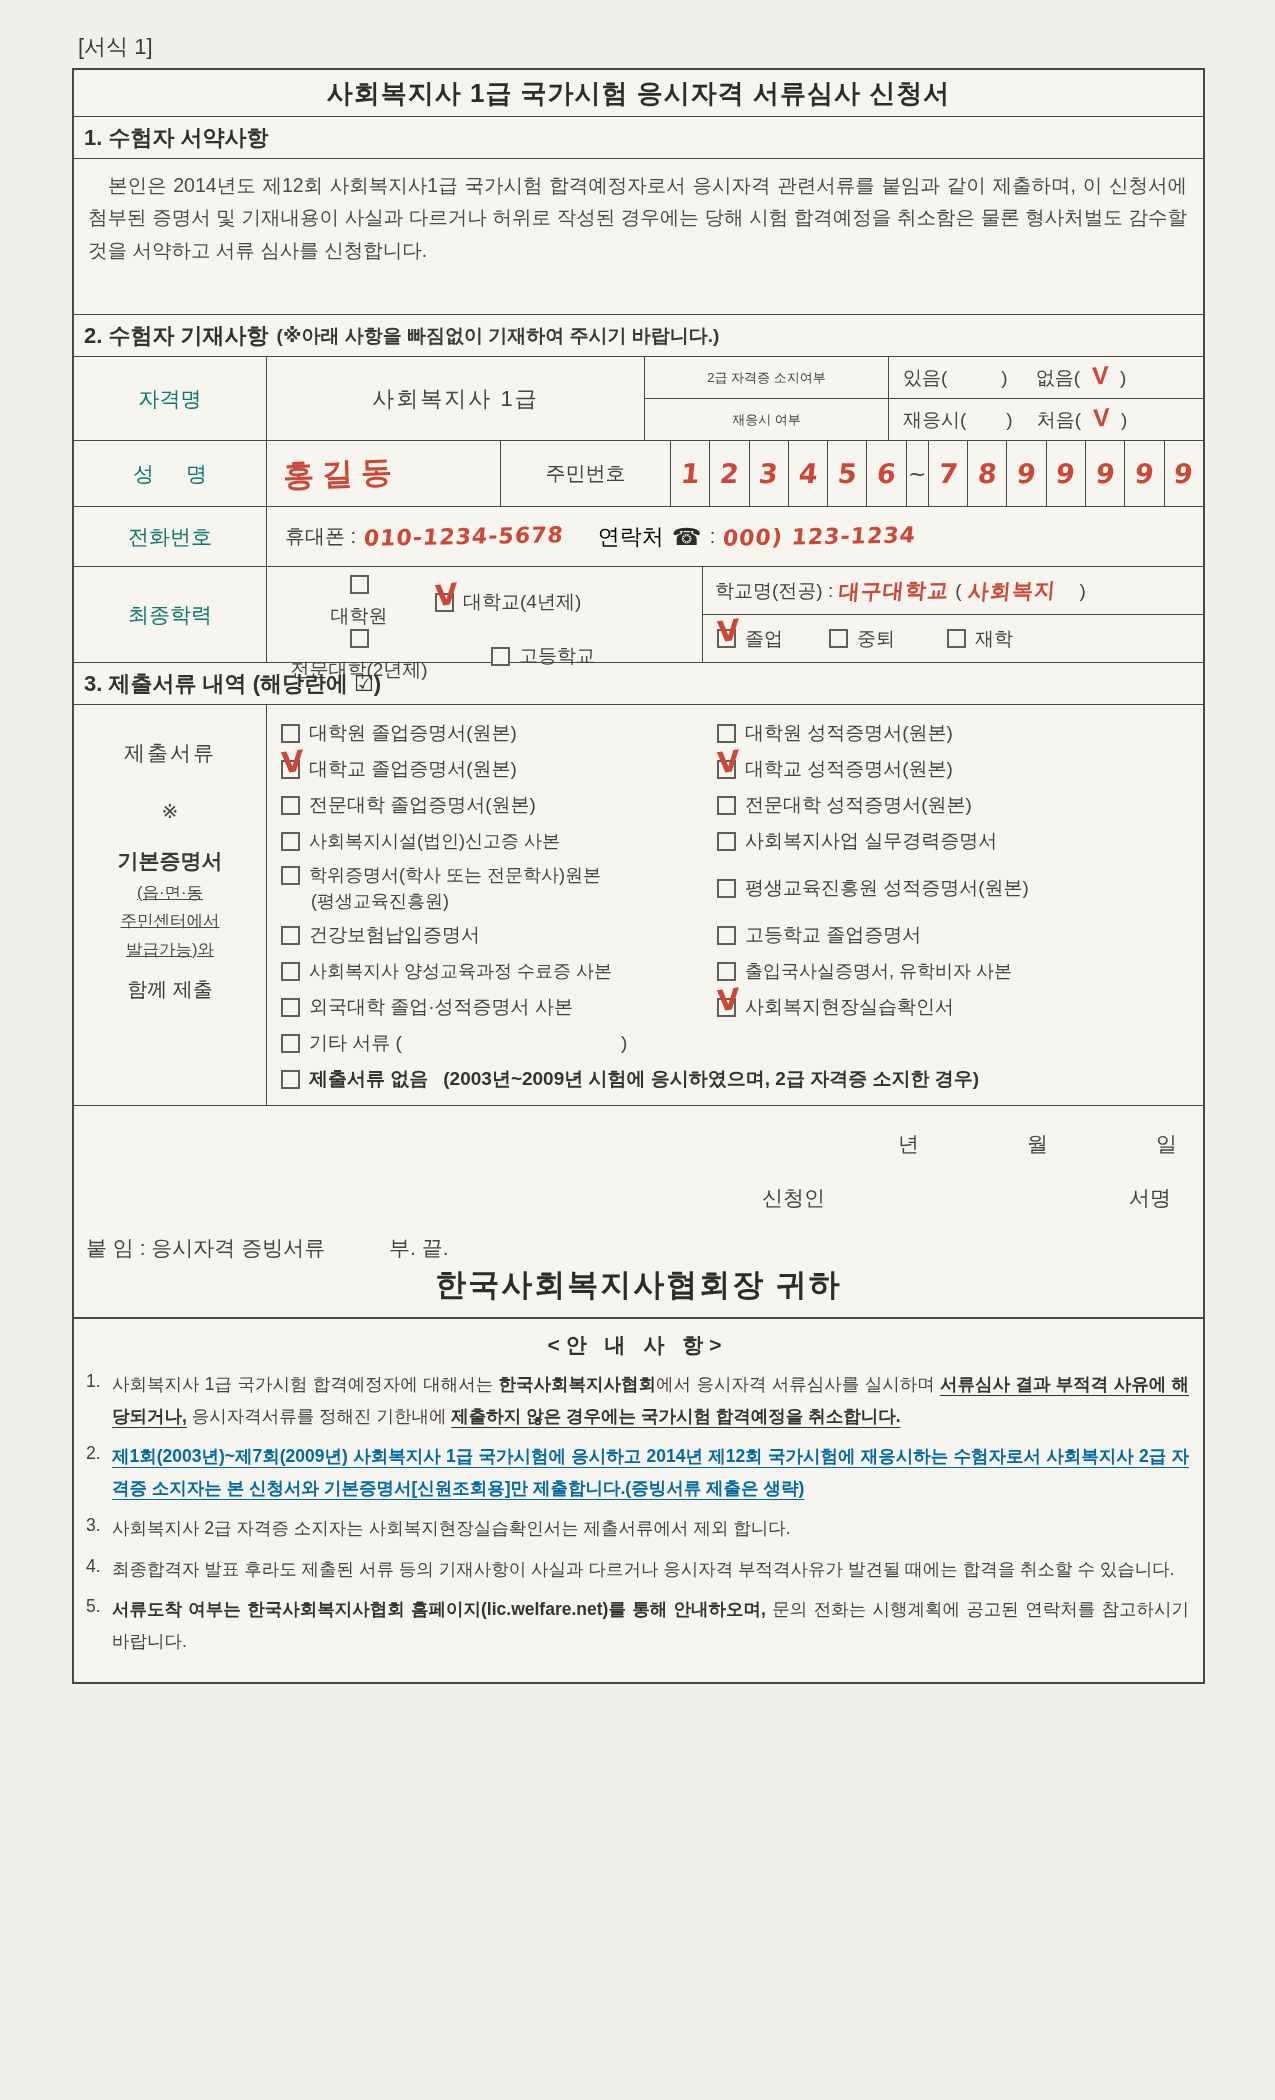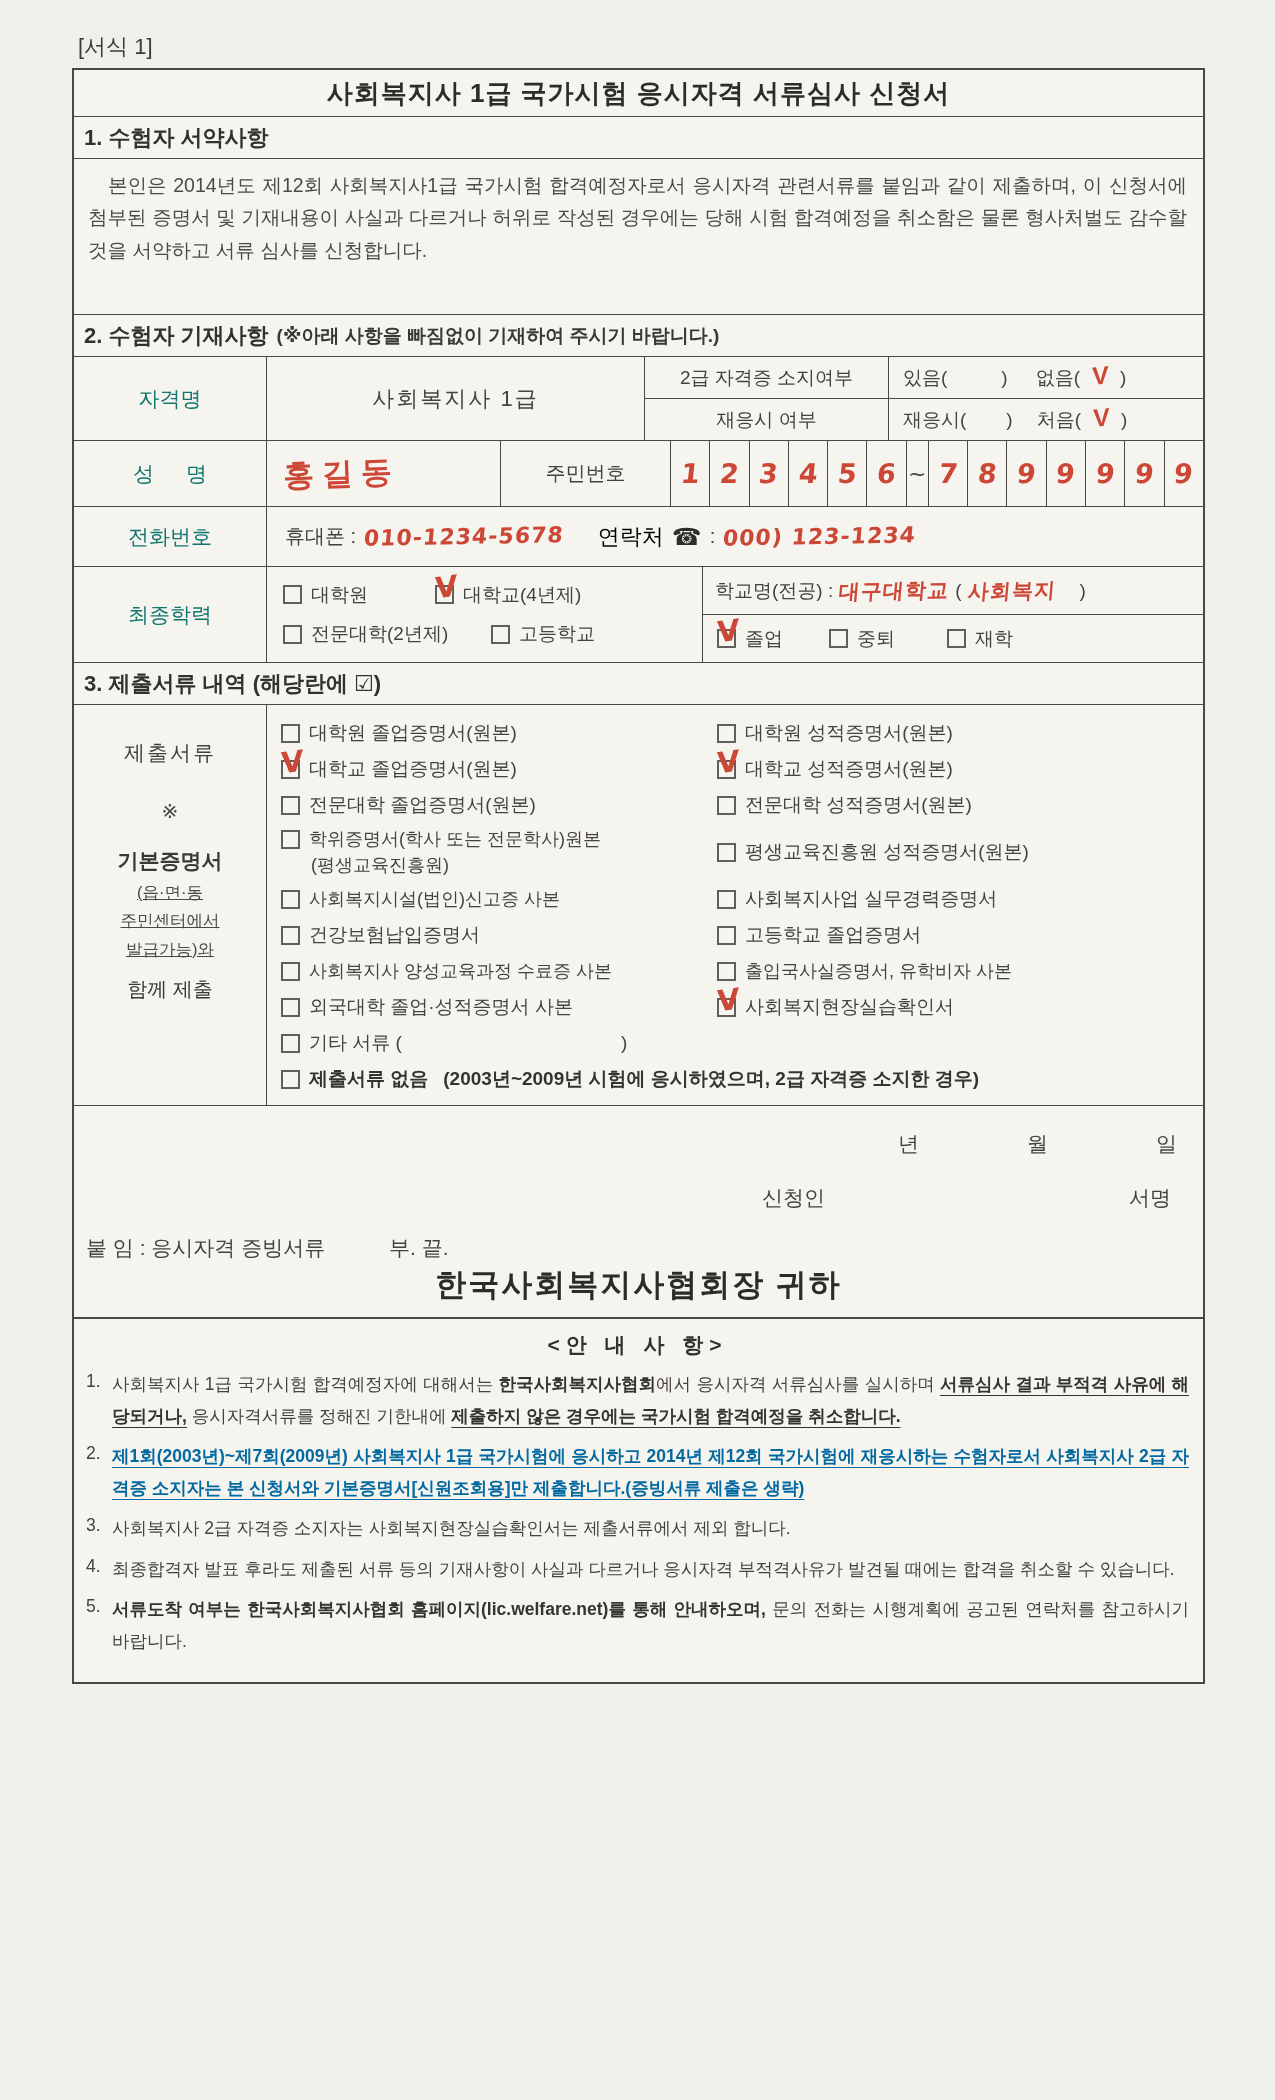--- a/index.html
+++ b/index.html
@@ -44,21 +44,21 @@
   
   .lab{width:192px;display:flex;align-items:center;justify-content:center;font-size:21px;color:#0f766e;}
   .lab .sp{word-spacing:26px;}
 
   
   .r-a{height:84px;}
   .ra-val{width:378px;display:flex;align-items:center;justify-content:center;font-size:22px;color:#45433e;letter-spacing:2px;}
   .ra-right{flex:1;display:flex;flex-direction:column;}
   .ra-sub{flex:1;display:flex;}
   .ra-sub + .ra-sub{border-top:1.4px solid var(--line);}
-  .ra-l{width:243px;display:flex;align-items:center;justify-content:center;font-size:19px;color:#44423d;}
+  .ra-l{width:243px;display:flex;align-items:center;justify-content:center;font-size:13px;color:#44423d;}
   .ra-o{flex:1;border-left:1.4px solid var(--line);display:flex;align-items:center;padding-left:14px;font-size:19px;gap:4px;}
   .slot{display:inline-block;width:46px;text-align:center;}
   .slot-s{display:inline-block;width:32px;text-align:center;}
   .vm-inline{color:var(--red);font-weight:bold;font-size:25px;display:inline-block;transform:rotate(-6deg) skewX(-5deg);line-height:0;}
 
   
   .r-b{height:66px;}
   .rb-name{width:234px;display:flex;align-items:center;padding-left:16px;}
   .hand-name{color:var(--red);font-size:31px;font-weight:bold;letter-spacing:8px;transform:rotate(-2deg);font-family:"DejaVu Sans",sans-serif;}
   .rb-jlab{width:170px;display:flex;align-items:center;justify-content:center;font-size:20px;color:#44423d;}
@@ -78,21 +78,21 @@
   
   .cb{display:inline-block;width:19px;height:19px;border:2px solid #615f5a;position:relative;vertical-align:-3px;background:#f7f5f0;flex:none;}
   .cb .vm{display:none;position:absolute;left:-2px;top:-14px;font-size:29px;font-weight:bold;color:var(--red);transform:rotate(-8deg) skewX(-6deg);font-family:"DejaVu Sans",sans-serif;line-height:1;}
   .cb.checked .vm{display:block;}
   .opt{display:inline-flex;align-items:center;gap:9px;font-size:19px;color:#45433e;}
 
   
   .r-d{height:96px;}
   .rd-mid{width:424px;display:flex;flex-direction:column;justify-content:space-around;padding:8px 0 8px 16px;border-left:1.6px solid var(--line);}
   .rd-line{display:flex;align-items:center;}
-  .rd-line .opt:first-child{width:152px;}
+  .rd-line .opt:first-child{width:152px;flex-direction:column;}
   .rd-right{flex:1;border-left:1.6px solid var(--line);display:flex;flex-direction:column;margin-left:12px;}
   .rd-school{flex:1;display:flex;align-items:center;padding-left:12px;font-size:19px;gap:6px;color:#44423d;}
   .hand-school{font-size:21px;letter-spacing:1px;}
   .rd-status{flex:1;border-top:1.4px solid var(--line);display:flex;align-items:center;padding-left:14px;gap:0;}
   .rd-status .opt{margin-right:46px;}
   .rd-status .opt:nth-child(2){margin-right:52px;}
 
   
   .r-docs{min-height:382px;}
   .docs-lab{width:192px;display:flex;flex-direction:column;align-items:center;justify-content:flex-start;padding-top:34px;gap:6px;}
@@ -371,55 +371,55 @@
             </span>
           </div>
         <div class="dr">
             <span class="opt">
               <span class="cb"></span>
               <span class="txt">전문대학 성적증명서(원본)</span>
             </span>
           </div>
       </div>
 
+      <div class="dpair">
+        <div class="dl">
+            <span class="opt fs-s">
+              <span class="cb"></span>
+              <span class="txt">사회복지시설(법인)신고증 사본</span>
+            </span>
+          </div>
+        <div class="dr">
+            <span class="opt">
+              <span class="cb"></span>
+              <span class="txt">사회복지사업 실무경력증명서</span>
+            </span>
+          </div>
+      </div>
+
       <div class="dpair tall">
         <div class="dl">
           <div class="dl2">
             <span class="opt fs-s">
                 <span class="cb"></span>
                 <span class="txt">학위증명서(학사 또는 전문학사)원본</span>
               </span>
             <span class="sub">(평생교육진흥원)</span>
           </div>
         </div>
         <div class="dr">
             <span class="opt">
               <span class="cb"></span>
               <span class="txt">평생교육진흥원 성적증명서(원본)</span>
             </span>
           </div>
       </div>
 
       <div class="dpair">
         <div class="dl">
-            <span class="opt fs-s">
-              <span class="cb"></span>
-              <span class="txt">사회복지시설(법인)신고증 사본</span>
-            </span>
-          </div>
-        <div class="dr">
-            <span class="opt">
-              <span class="cb"></span>
-              <span class="txt">사회복지사업 실무경력증명서</span>
-            </span>
-          </div>
-      </div>
-
-      <div class="dpair">
-        <div class="dl">
             <span class="opt">
               <span class="cb"></span>
               <span class="txt">건강보험납입증명서</span>
             </span>
           </div>
         <div class="dr">
             <span class="opt">
               <span class="cb"></span>
               <span class="txt">고등학교 졸업증명서</span>
             </span>

